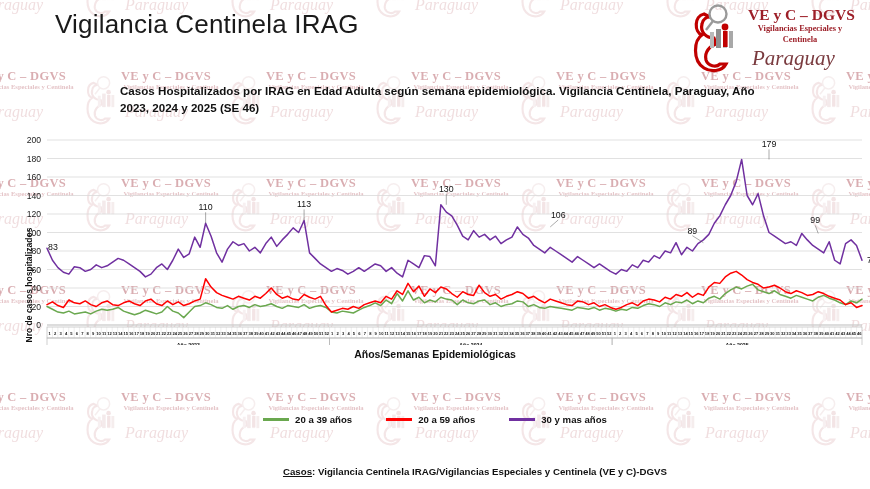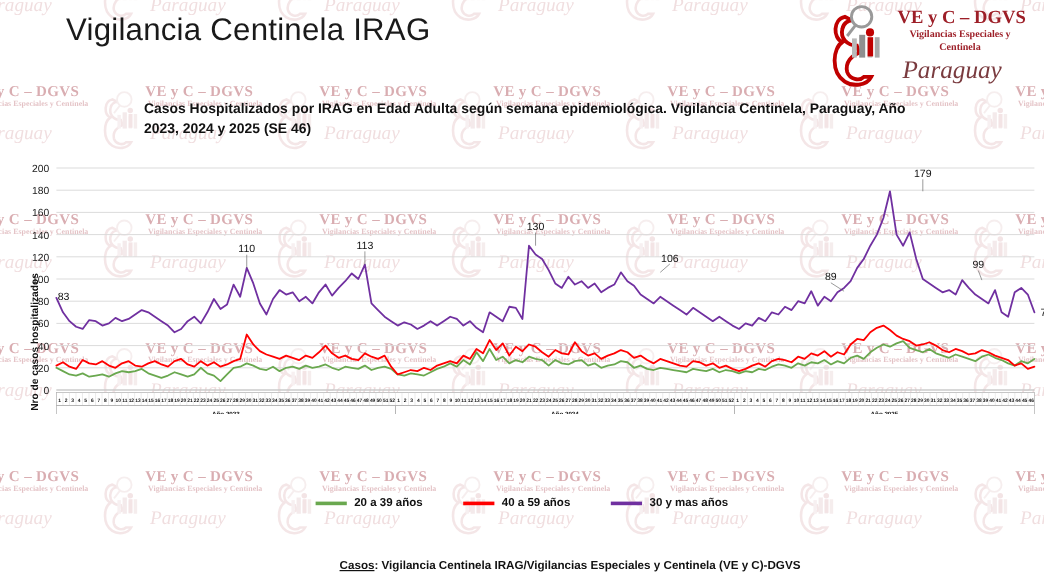--- a/index.html
+++ b/index.html
@@ -973,30 +973,31 @@
       <line x1="550.2214765100671" y1="96.95" x2="558.2214765100671" y2="89.95" stroke="#555" stroke-width="0.5"></line>
       <text x="558.2214765100671" y="87.95" text-anchor="middle" font-size="8.8" font-family="&quot;Liberation Sans&quot;, sans-serif" fill="#111">106</text>
       <line x1="703.3758389261745" y1="112.675" x2="692.3758389261745" y2="105.675" stroke="#555" stroke-width="0.5"></line>
       <text x="692.3758389261745" y="103.675" text-anchor="middle" font-size="8.8" font-family="&quot;Liberation Sans&quot;, sans-serif" fill="#111">89</text>
       <line x1="769.0134228187919" y1="29.42500000000001" x2="769.0134228187919" y2="19.42500000000001" stroke="#555" stroke-width="0.5"></line>
       <text x="769.0134228187919" y="17.42500000000001" text-anchor="middle" font-size="8.8" font-family="&quot;Liberation Sans&quot;, sans-serif" fill="#111">179</text>
       <line x1="818.2416107382551" y1="103.425" x2="815.2416107382551" y2="95.425" stroke="#555" stroke-width="0.5"></line>
       <text x="815.2416107382551" y="93.425" text-anchor="middle" font-size="8.8" font-family="&quot;Liberation Sans&quot;, sans-serif" fill="#111">99</text>
       <text x="872" y="133.25" text-anchor="middle" font-size="8.8" font-family="&quot;Liberation Sans&quot;, sans-serif" fill="#111">70</text>
     </svg>
+  <div id="xlabel">Años/Semanas Epidemiológicas</div>
 </div>
 
 <div id="legend">
     <div class="lg-item">
       <span class="lg-swatch" style="background: rgb(106, 168, 79);"></span>
       <span class="lg-label">20 a 39 años</span>
     </div>
     <div class="lg-item">
       <span class="lg-swatch" style="background: rgb(255, 0, 0);"></span>
-      <span class="lg-label">40 a 59 años</span>
+      <span class="lg-label">20 a 59 años</span>
     </div>
     <div class="lg-item">
       <span class="lg-swatch" style="background: rgb(112, 48, 160);"></span>
       <span class="lg-label">30 y mas años</span>
     </div>
   </div>
 
 <div id="footer"><span class="u">Casos</span><span>: Vigilancia  Centinela IRAG/Vigilancias Especiales y Centinela (VE y C)-DGVS</span></div>
 
 </body></html>

